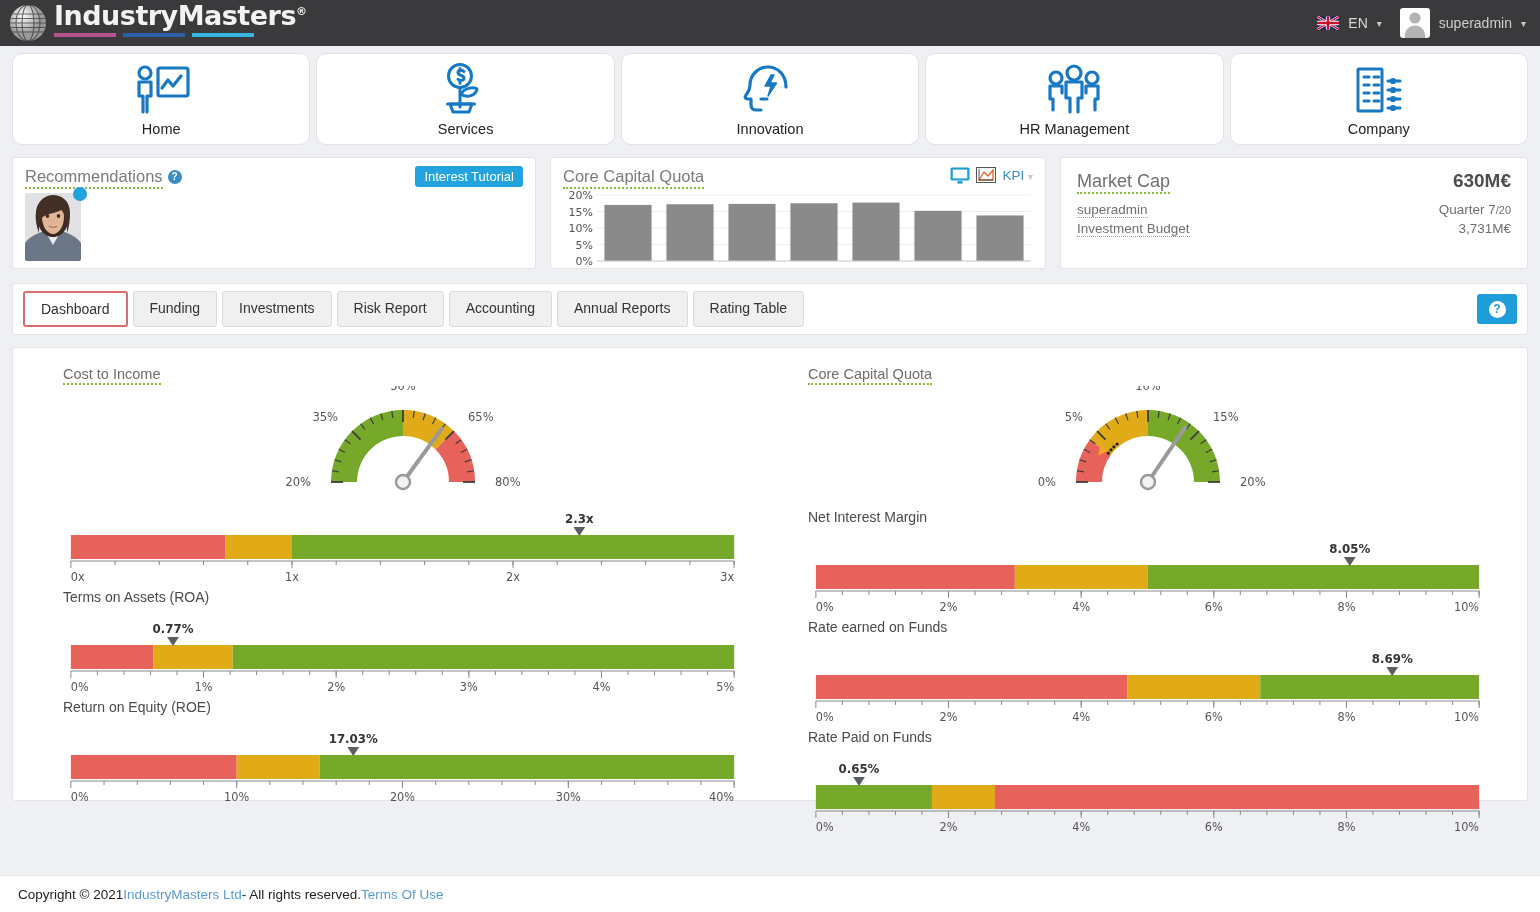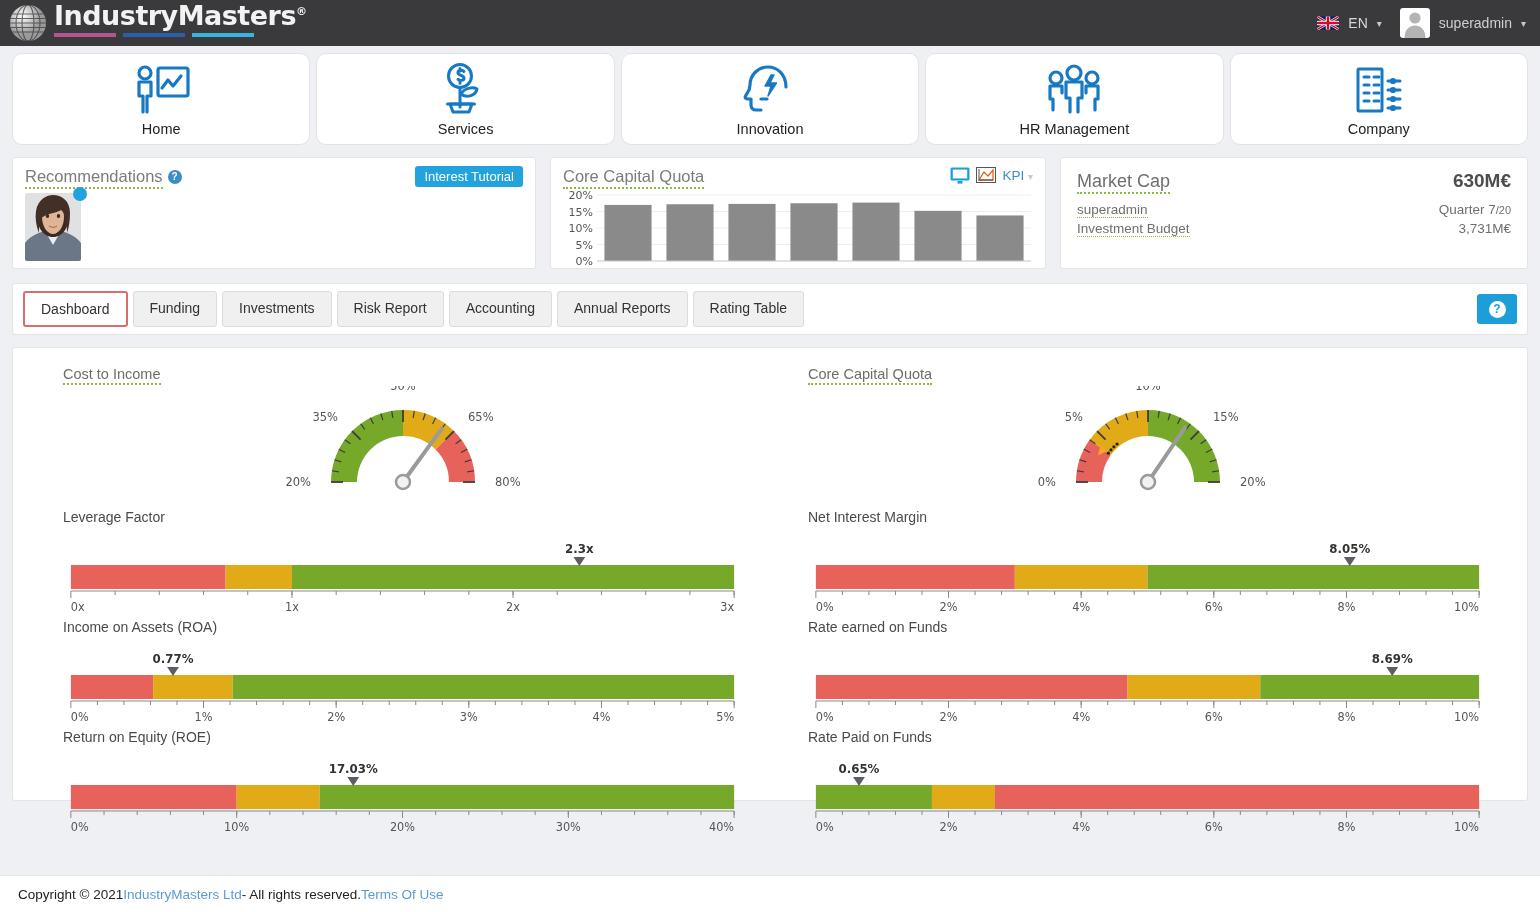--- a/index.html
+++ b/index.html
@@ -396,21 +396,20 @@
           <text x="38" y="99.99999999999999" text-anchor="end" font-size="11.5" fill="#555" font-family="DejaVu Sans, sans-serif">20%</text>
           <text x="64.94617613083763" y="34.94617613083763" text-anchor="end" font-size="11.5" fill="#555" font-family="DejaVu Sans, sans-serif">35%</text>
           <text x="130" y="4" text-anchor="middle" font-size="11.5" fill="#555" font-family="DejaVu Sans, sans-serif">50%</text>
           <text x="195.0538238691624" y="34.94617613083763" text-anchor="start" font-size="11.5" fill="#555" font-family="DejaVu Sans, sans-serif">65%</text>
           <text x="222" y="100" text-anchor="start" font-size="11.5" fill="#555" font-family="DejaVu Sans, sans-serif">80%</text>
           <line x1="130" y1="96" x2="168.79382665130322" y2="42.60487837125347" stroke="#9a9a9a" stroke-width="4" stroke-linecap="round"></line>
           <circle cx="130" cy="96" r="7" fill="#f2f2f2" stroke="#9a9a9a" stroke-width="2.5"></circle>
         </svg>
     </div>
     <div class="kpi-block">
-      <div class="kpi-name">Leverage Factor</div>
       <svg class="bar-svg" id="bullet-0" height="74" viewBox="0 0 690 74" preserveAspectRatio="none">
           <rect x="8" y="26" width="157.26666666666665" height="24" fill="#e8625c"></rect>
           <rect x="165.26666666666665" y="26" width="67.4" height="24" fill="#e0ab17"></rect>
           <rect x="232.66666666666666" y="26" width="449.33333333333337" height="24" fill="#76a82a"></rect>
           <line x1="8" y1="52" x2="682" y2="52" stroke="#888" stroke-width="1"></line>
           <line x1="8" y1="52" x2="8" y2="59" stroke="#888" stroke-width="1"></line>
           <line x1="52.93333333333333" y1="52" x2="52.93333333333333" y2="56" stroke="#888" stroke-width="1"></line>
           <line x1="97.86666666666666" y1="52" x2="97.86666666666666" y2="56" stroke="#888" stroke-width="1"></line>
           <line x1="142.79999999999998" y1="52" x2="142.79999999999998" y2="56" stroke="#888" stroke-width="1"></line>
           <line x1="187.73333333333332" y1="52" x2="187.73333333333332" y2="56" stroke="#888" stroke-width="1"></line>
@@ -430,21 +429,21 @@
           <line x1="682" y1="52" x2="682" y2="59" stroke="#888" stroke-width="1"></line>
           <text x="8" y="72" text-anchor="start" font-size="11.5" fill="#555" font-family="DejaVu Sans, sans-serif">0x</text>
           <text x="232.66666666666666" y="72" text-anchor="middle" font-size="11.5" fill="#555" font-family="DejaVu Sans, sans-serif">1x</text>
           <text x="457.3333333333333" y="72" text-anchor="middle" font-size="11.5" fill="#555" font-family="DejaVu Sans, sans-serif">2x</text>
           <text x="682" y="72" text-anchor="end" font-size="11.5" fill="#555" font-family="DejaVu Sans, sans-serif">3x</text>
           <path d="M518.7333333333333 18 L530.7333333333333 18 L524.7333333333333 27 Z" fill="#5a5f66"></path>
           <text x="524.7333333333333" y="14" text-anchor="middle" font-size="12" font-weight="bold" fill="#333" font-family="DejaVu Sans, sans-serif">2.3x</text>
         </svg>
     </div>
     <div class="kpi-block">
-      <div class="kpi-name">Income on Assets (ROA)</div>
+      <div class="kpi-name">Terms on Assets (ROA)</div>
       <svg class="bar-svg" id="bullet-2" height="74" viewBox="0 0 690 74" preserveAspectRatio="none">
           <rect x="8" y="26" width="83.576" height="24" fill="#e8625c"></rect>
           <rect x="91.576" y="26" width="80.88" height="24" fill="#e0ab17"></rect>
           <rect x="172.456" y="26" width="509.544" height="24" fill="#76a82a"></rect>
           <line x1="8" y1="52" x2="682" y2="52" stroke="#888" stroke-width="1"></line>
           <line x1="8" y1="52" x2="8" y2="59" stroke="#888" stroke-width="1"></line>
           <line x1="34.96" y1="52" x2="34.96" y2="56" stroke="#888" stroke-width="1"></line>
           <line x1="61.92" y1="52" x2="61.92" y2="56" stroke="#888" stroke-width="1"></line>
           <line x1="88.88" y1="52" x2="88.88" y2="56" stroke="#888" stroke-width="1"></line>
           <line x1="115.84" y1="52" x2="115.84" y2="56" stroke="#888" stroke-width="1"></line>

